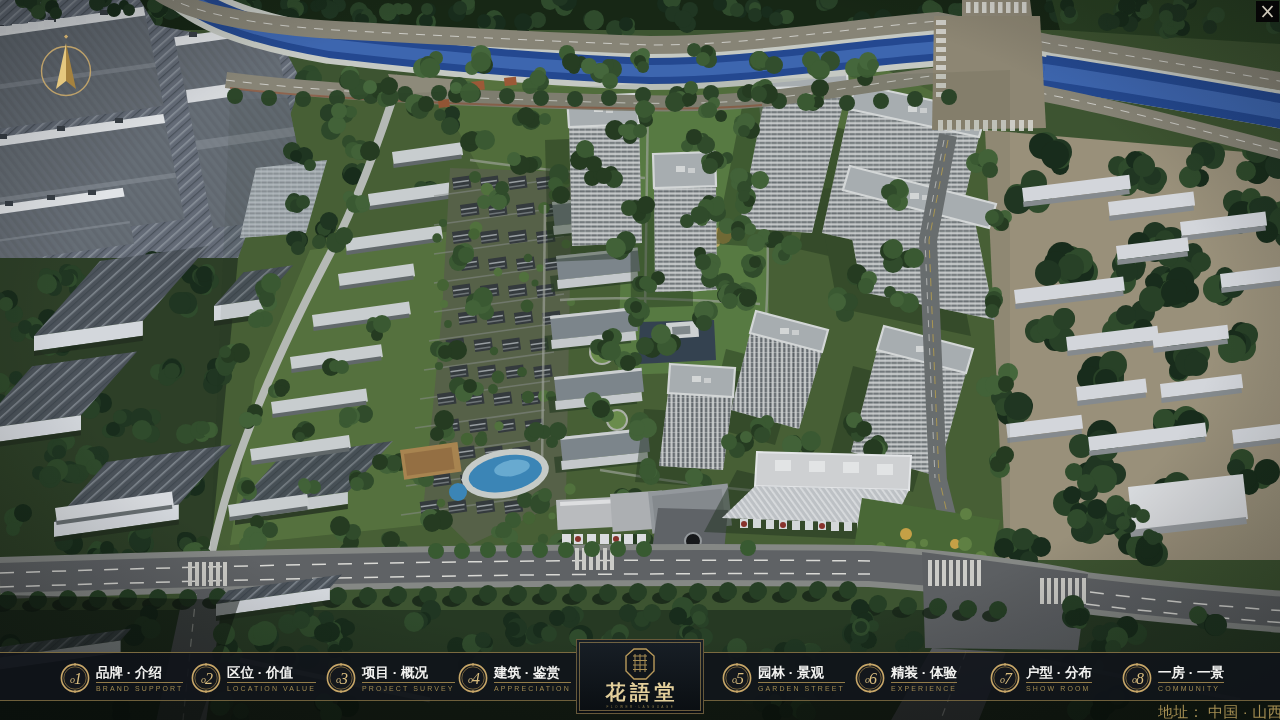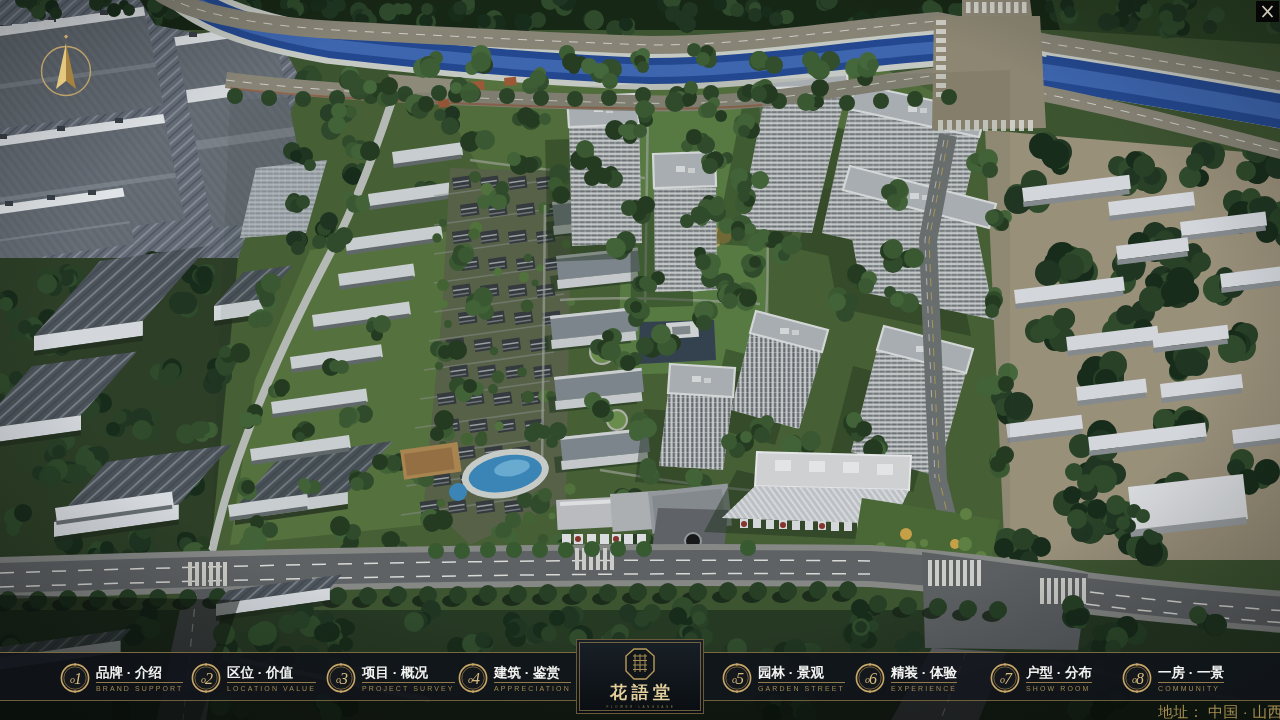--- a/index.html
+++ b/index.html
@@ -5,21 +5,21 @@
 #stage{position:relative;width:1280px;height:720px;overflow:hidden;}
 .bar{position:absolute;left:0;top:652px;width:1280px;height:49px;background:rgba(16,19,25,0.9);border-top:1px solid rgba(150,128,74,0.8);border-bottom:1px solid rgba(150,128,74,0.7);box-sizing:border-box;}
 .item{position:absolute;top:662px;display:flex;align-items:center;height:32px;}
 .badge{display:block;}
 .txt{margin-left:6px;display:flex;flex-direction:column;}
 .zh{font-size:13.5px;font-weight:bold;color:#f2f2f0;letter-spacing:0px;line-height:15px;white-space:nowrap;}
 .rule{height:1px;background:rgba(170,142,82,0.85);margin-top:2px;}
 .en{font-size:7px;color:#a08a52;letter-spacing:2.1px;margin-top:2px;white-space:nowrap;}
 .logo{position:absolute;left:576px;top:639px;width:128px;height:75px;background:linear-gradient(180deg,#181f26,#0a0e12);border:1px solid #67593a;box-sizing:border-box;padding:2px;z-index:2;}
 .logo-inner{width:100%;height:100%;border:1px solid rgba(185,154,91,0.55);box-sizing:border-box;display:flex;flex-direction:column;align-items:center;}
-.logo-zh{font-family:"Liberation Serif",serif;font-weight:bold;font-size:17px;color:#e3cf9b;letter-spacing:4.5px;line-height:19px;margin-top:2px;text-indent:4.5px;}
+.logo-zh{font-family:"Liberation Serif",serif;font-weight:bold;font-size:20px;color:#e3cf9b;letter-spacing:4.5px;line-height:19px;margin-top:2px;text-indent:4.5px;}
 .logo-en{font-size:4px;color:#8a7848;letter-spacing:1px;margin-top:2px;transform:scale(0.8);}
 .addr{position:absolute;left:1158px;top:703px;font-size:15px;color:#a58e52;letter-spacing:0.2px;white-space:nowrap;}
 .compass{position:absolute;left:35px;top:31px;}
 .close{position:absolute;left:1256px;top:1px;width:23px;height:21px;background:#060606;display:flex;align-items:center;justify-content:center;}
 </style></head>
 <body>
 <div id="stage">
 
 <svg width="1280" height="720" viewBox="0 0 1280 720" style="position:absolute;top:0;left:0;filter:saturate(0.8) brightness(0.95)">
 <defs>

